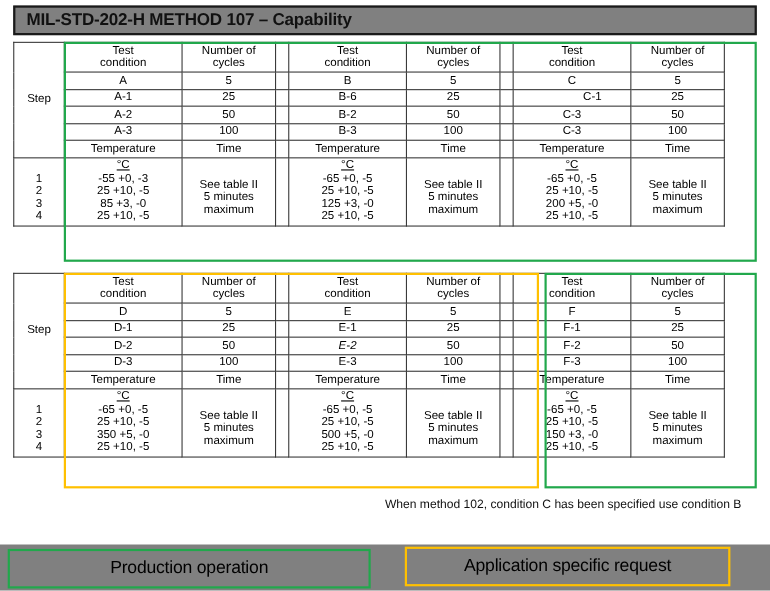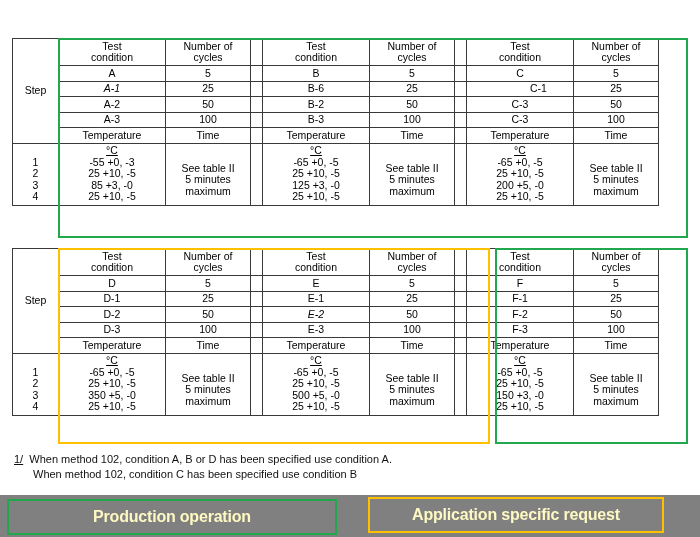--- a/index.html
+++ b/index.html
@@ -66,44 +66,47 @@
   .footnote {
     position: absolute;
     left: 14px; top: 452px;
     width: 660px;
     font-size: 11px;
     color: #111;
     line-height: 15px;
   }
   .footnote .fn-mark { text-decoration: underline; }
   .footnote .fn-line { display: block; }
-  .footnote .fn-line.indent { padding-left: 19px; }
+  .footnote .fn-line.indent { padding-left: 19px; text-align: right; }
 
   
   .legend-strip {
     position: absolute;
     left: 0; top: 495px;
     width: 700px; height: 42px;
     background: #808080;
   }
   .legend-box {
     position: absolute;
     display: flex; align-items: center; justify-content: center;
-    font-size: 16px; font-weight: bold; color: #fef9c3;
+    font-size: 16px; font-weight: normal; color: #000000;
     letter-spacing: -0.2px;
     white-space: nowrap;
   }
   .legend-box.green { left: 7px; top: 4px; width: 330px; height: 36px; border: 2.5px solid #21a84c; }
   .legend-box.orange { left: 368px; top: 2px; width: 296px; height: 36px; border: 2.5px solid #ffc000; }
 </style>
 </head>
 <body>
 
 <div id="root">
 
+  <div class="title-bar">
+    <span class="title-text">MIL-STD-202-H METHOD 107 – Capability</span>
+  </div>
 
   <div class="tbl-wrap" style="left:12px; top:38px;">
     <table class="grid" id="t1">
         <colgroup>
           <col style="width: 46px;">
           <col style="width: 107px;">
           <col style="width: 85px;">
           <col style="width: 12px;">
           <col style="width: 107px;">
           <col style="width: 85px;">
@@ -127,21 +130,21 @@
             <td style="height: 15.5px;">A</td>
             <td>5</td>
             <td class="spacer"></td>
             <td style="height: 15.5px;">B</td>
             <td>5</td>
             <td class="spacer"></td>
             <td style="height: 15.5px;">C</td>
             <td>5</td>
           </tr>
           <tr>
-            <td style="height: 15.5px; font-style: italic;">A-1</td>
+            <td style="height: 15.5px;">A-1</td>
             <td>25</td>
             <td class="spacer"></td>
             <td style="height: 15.5px;">B-6</td>
             <td>25</td>
             <td class="spacer"></td>
             <td style="height: 15.5px; padding-left: 37px;">C-1</td>
             <td>25</td>
           </tr>
           <tr>
             <td style="height: 15.5px;">A-2</td>
@@ -275,21 +278,20 @@
             <td class="data-cell"><span class="deg">°C</span><br>-65 +0, -5<br>25 +10, -5<br>150 +3, -0<br>25 +10, -5</td>
             <td class="data-cell"><br>See table II<br>5 minutes<br>maximum</td>
           </tr>
         </tbody>
       </table>
   </div>
   <div class="frame orange" style="left:58px; top:248px; width:432px; height:196px;"></div>
   <div class="frame green" style="left:495px; top:248px; width:193px; height:196px;"></div>
 
   <div class="footnote">
-    <span class="fn-line"><span class="fn-mark">1/</span>&nbsp; <span>When method 102, condition A, B or D has been specified use condition A.</span></span>
     <span class="fn-line indent"><span>When method 102, condition C has been specified use condition B</span></span>
   </div>
 
   <div class="legend-strip">
     <div class="legend-box green">
       <span>Production operation</span>
     </div>
     <div class="legend-box orange">
       <span>Application specific request</span>
     </div>

